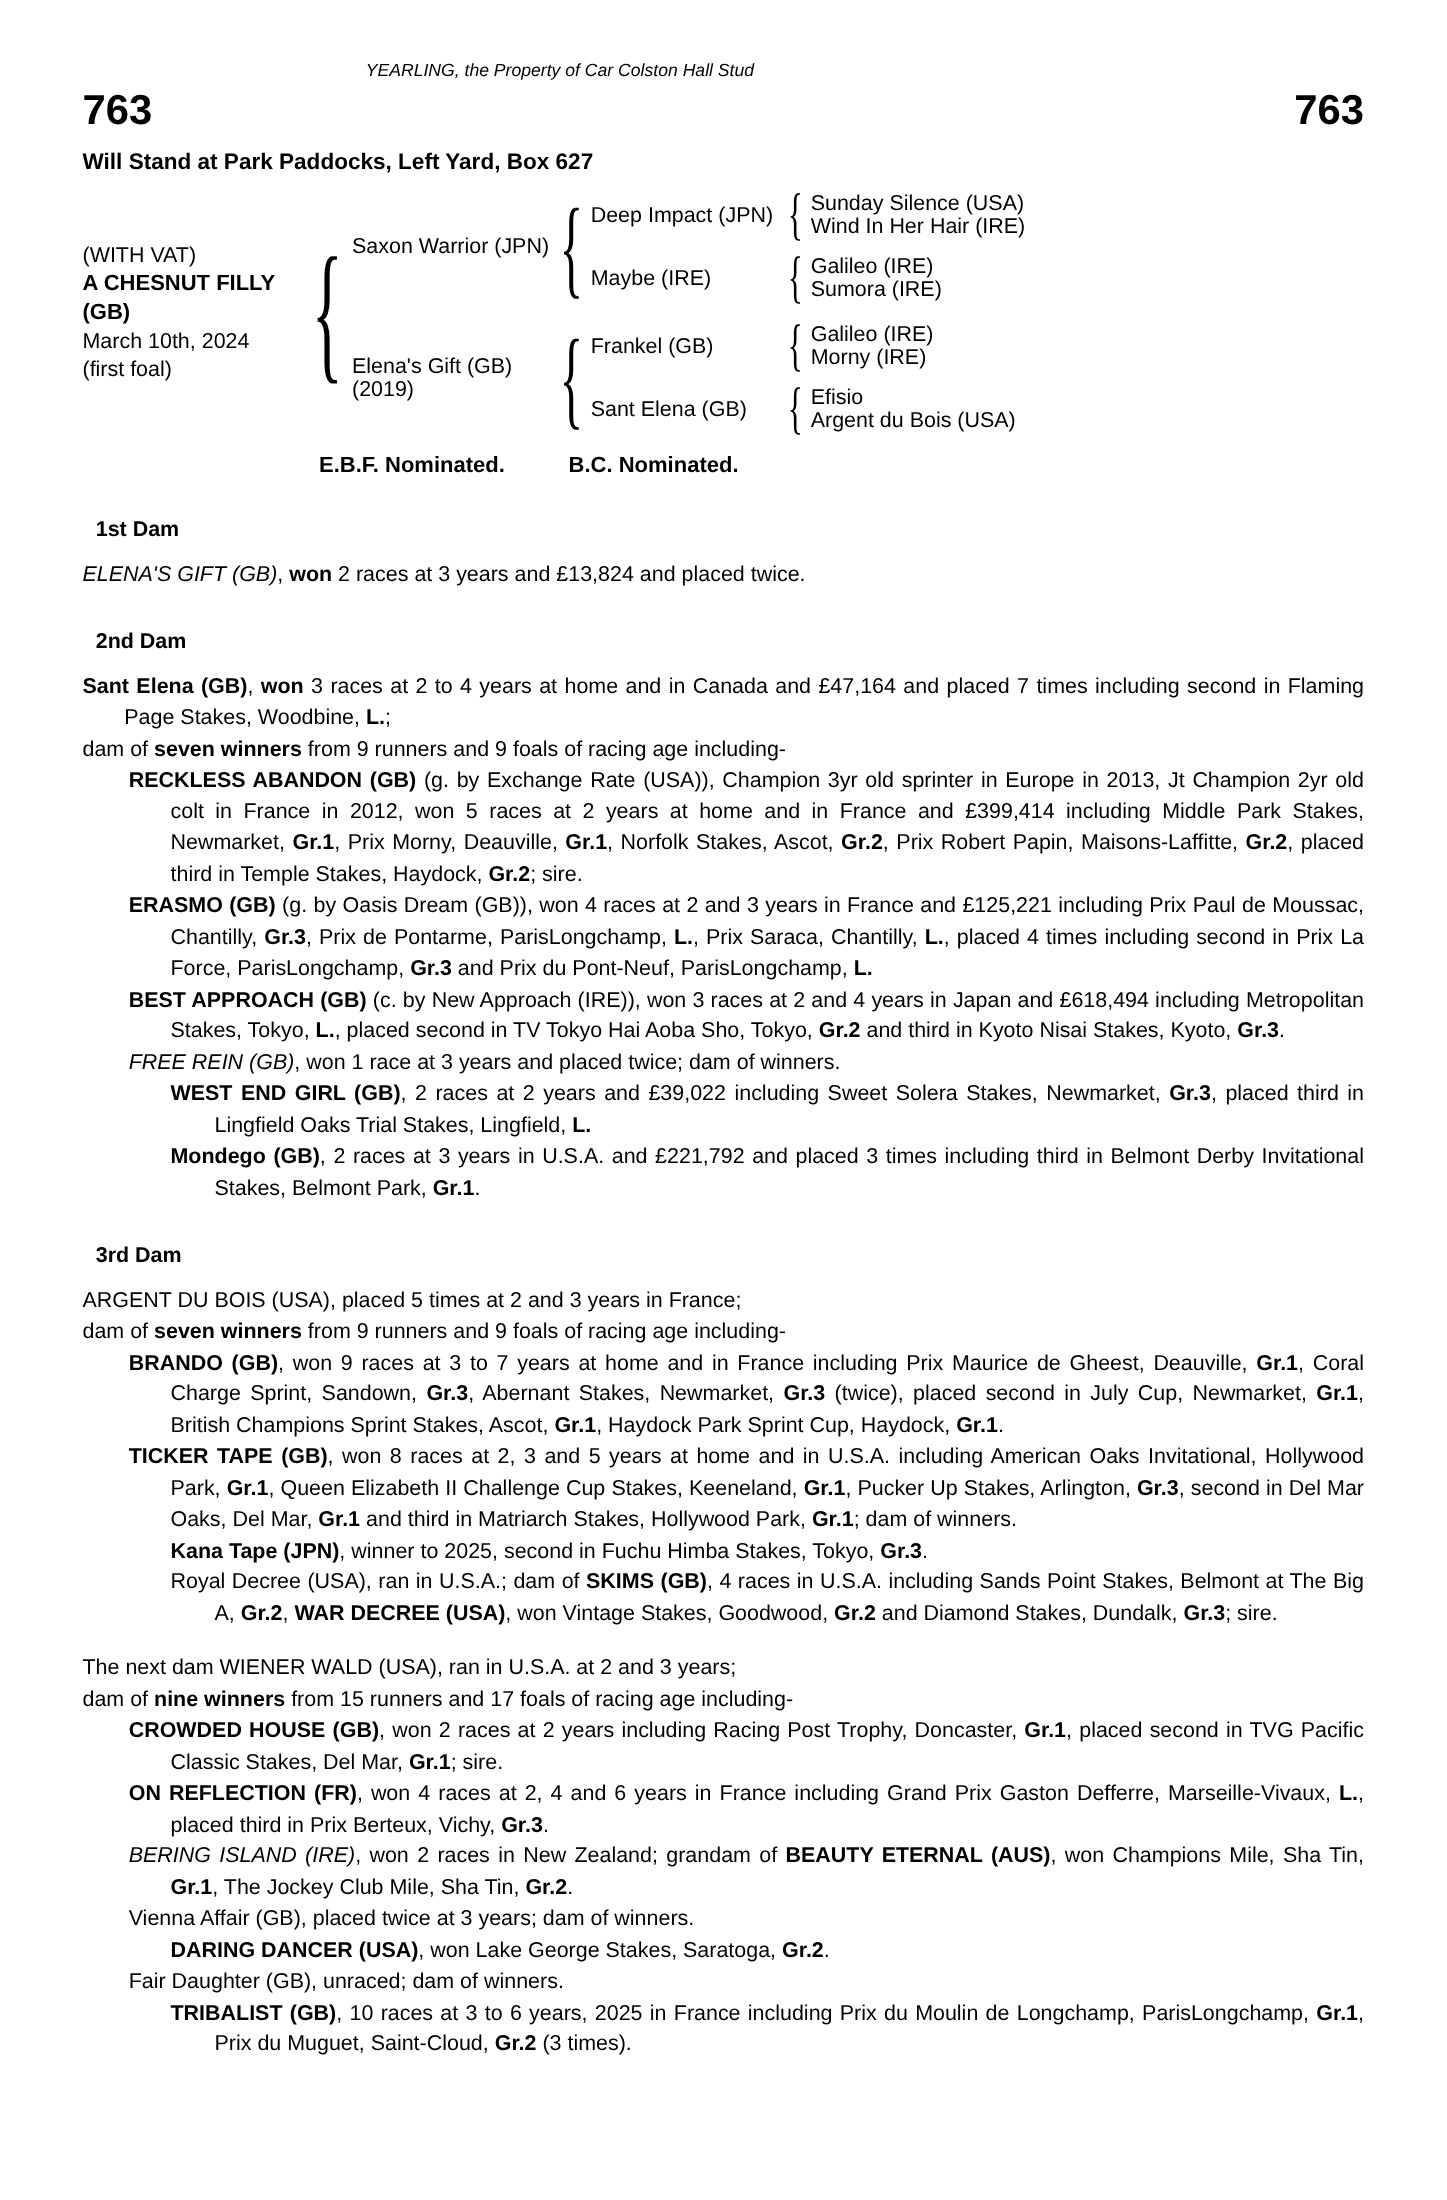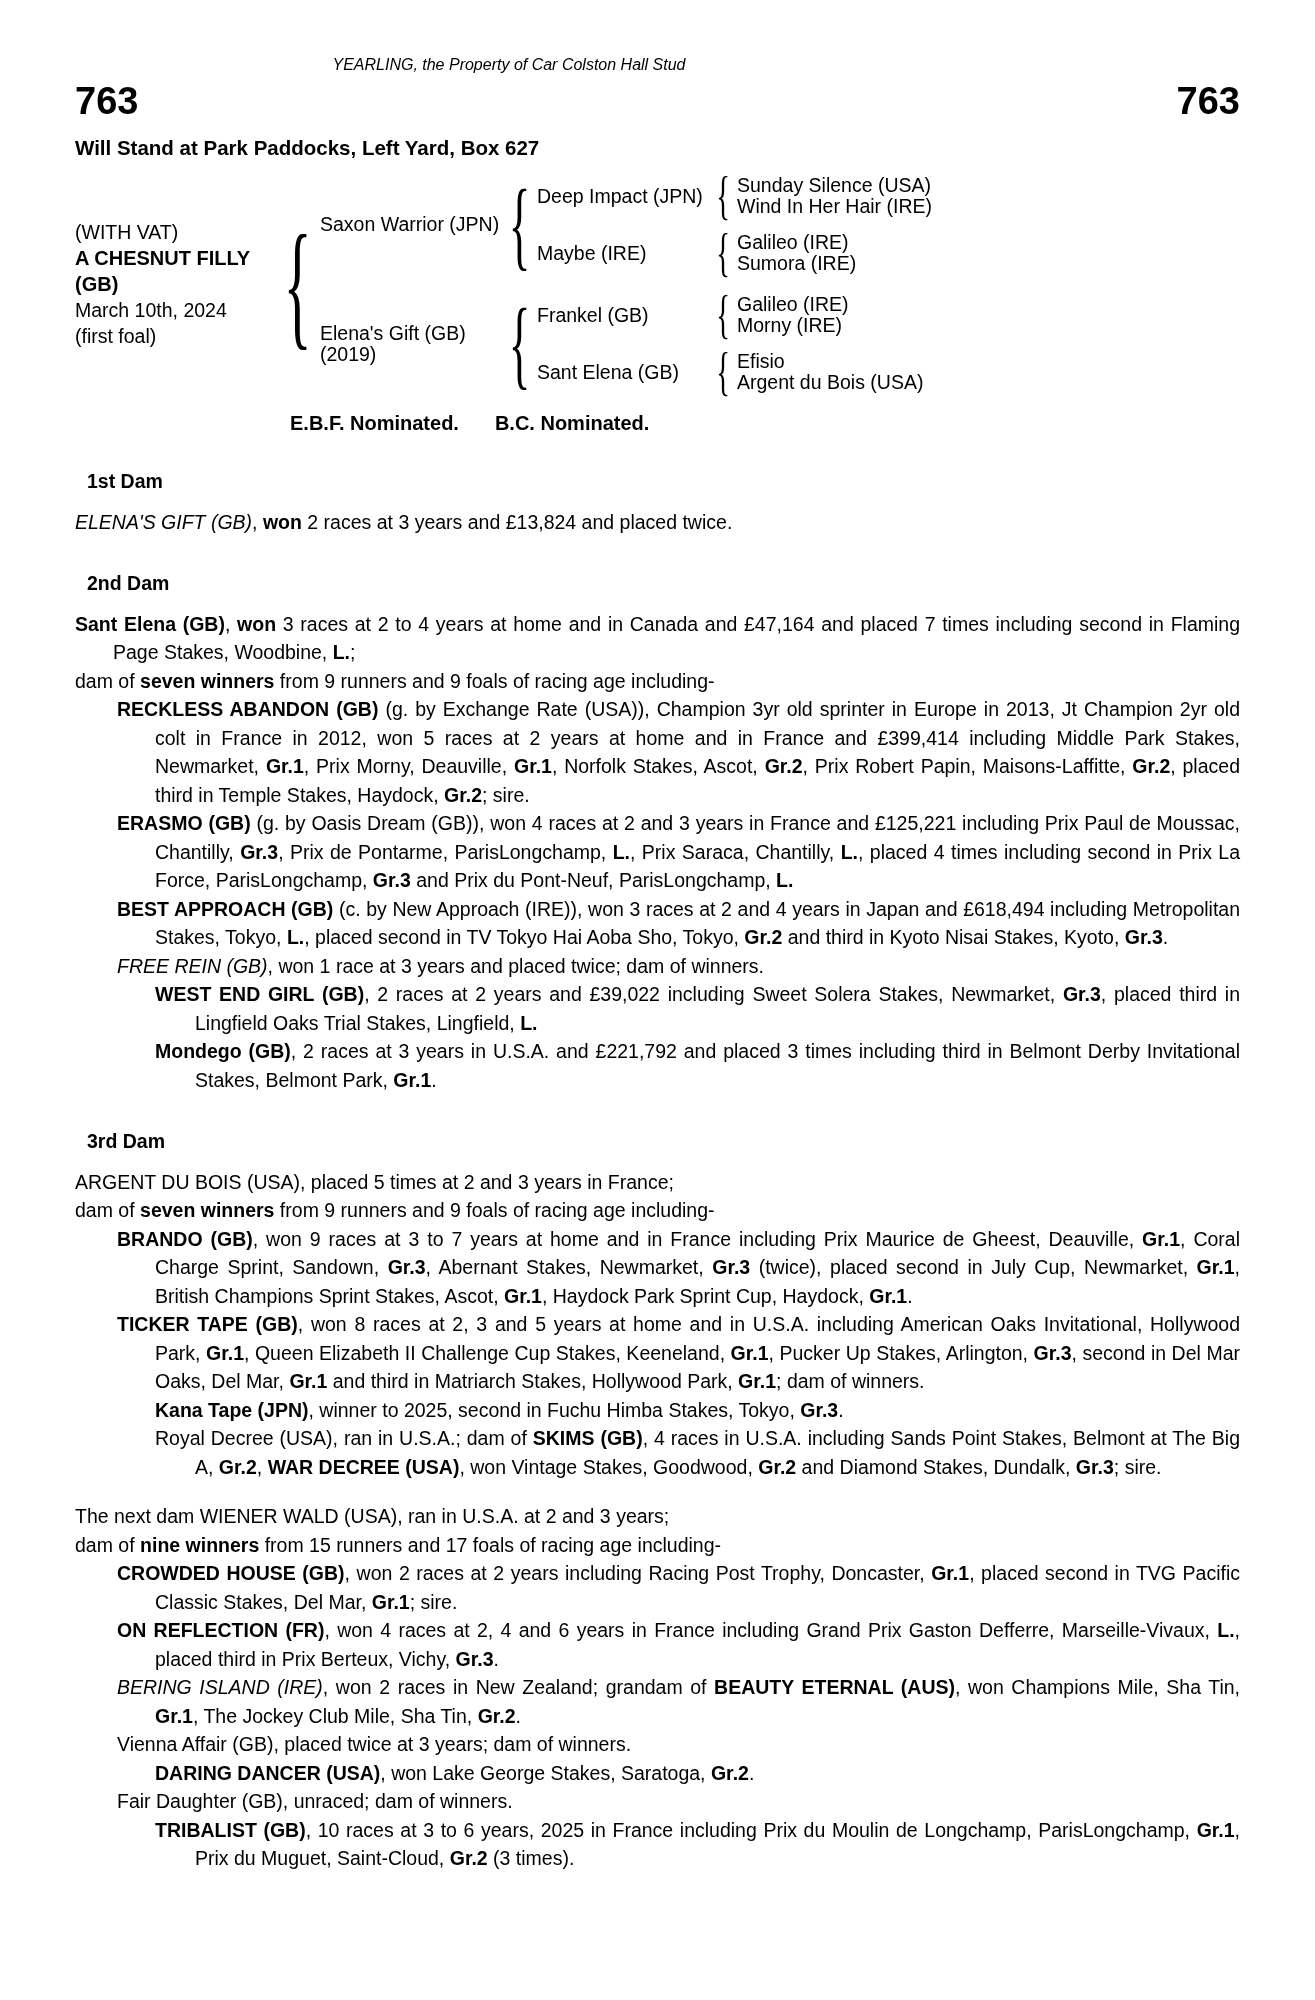--- a/index.html
+++ b/index.html
@@ -29,21 +29,21 @@
   .brace {
     font-family: "Liberation Serif", serif;
     font-weight: 400;
     display: flex; align-items: center; justify-content: center;
     line-height: 1;
   }
   .brace-sm { font-size: 52px; width: 28px; transform: scaleX(0.55); }
   .brace-lg { font-size: 100px; width: 35px; transform: scaleX(0.45); }
   .brace-xl { font-size: 140px; width: 45px; transform: scaleX(0.42); }
 
-  .nominations { margin-top: 14px; padding-left: 215px; display: flex; gap: 36px; font-size: 20px; font-weight: bold; }
+  .nominations { margin-top: 14px; padding-left: 215px; display: flex; gap: 58px; font-size: 20px; font-weight: bold; }
 
   
   .body-text { margin-top: 32px; font-size: 19.5px; line-height: 28.5px; }
   .heading { font-weight: bold; margin: 12px; }
   .para { margin: 0; text-align: justify; }
   .indent-0 { padding-left: 38px; text-indent: -38px; }
   .indent-1 { padding-left: 80px; text-indent: -38px; }
   .indent-2 { padding-left: 120px; text-indent: -40px; }
   .gap { height: 21px; }
   .b { font-weight: bold; }

